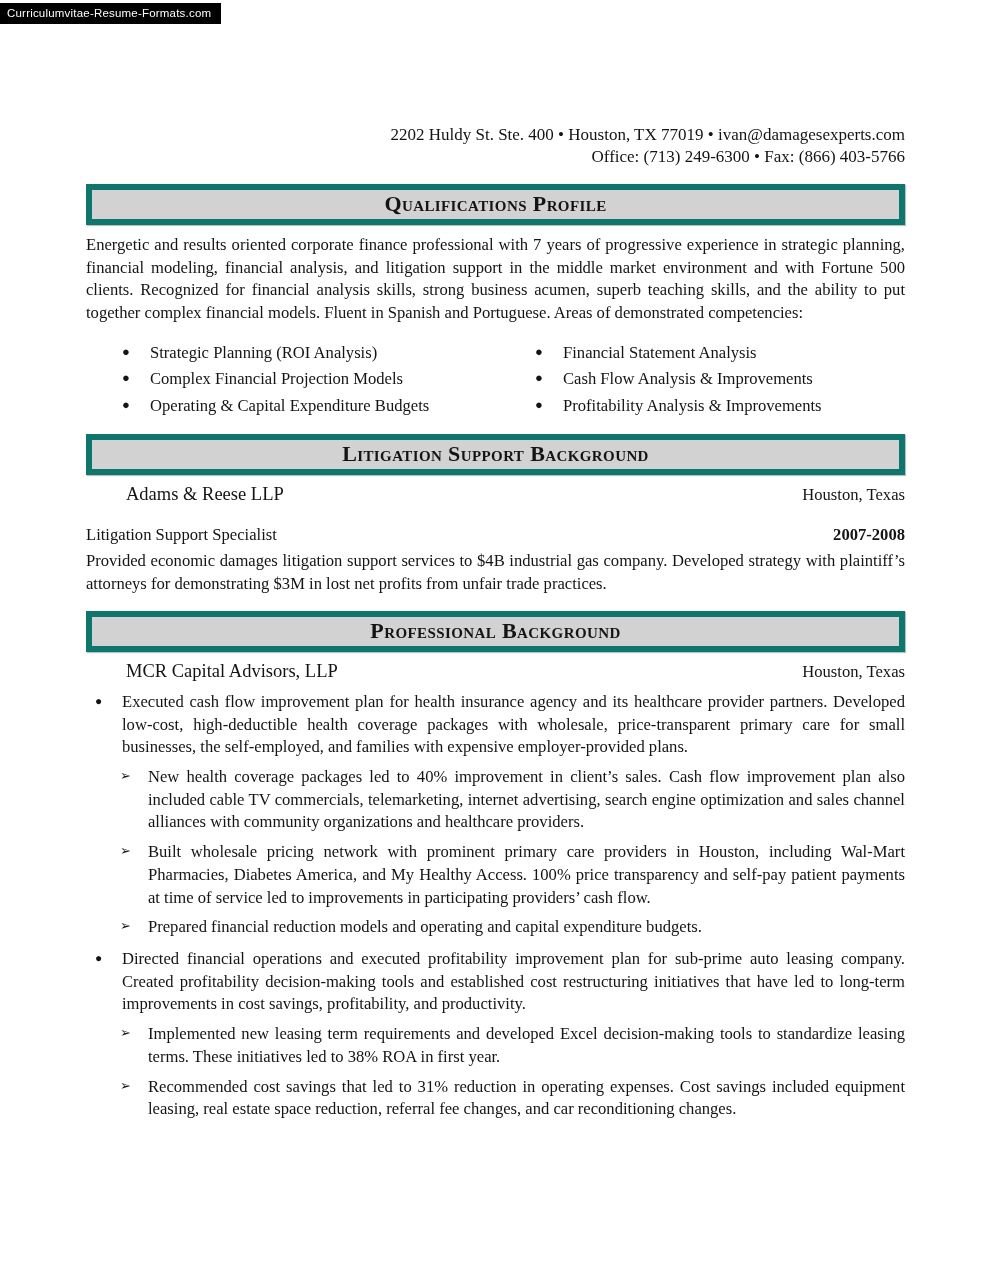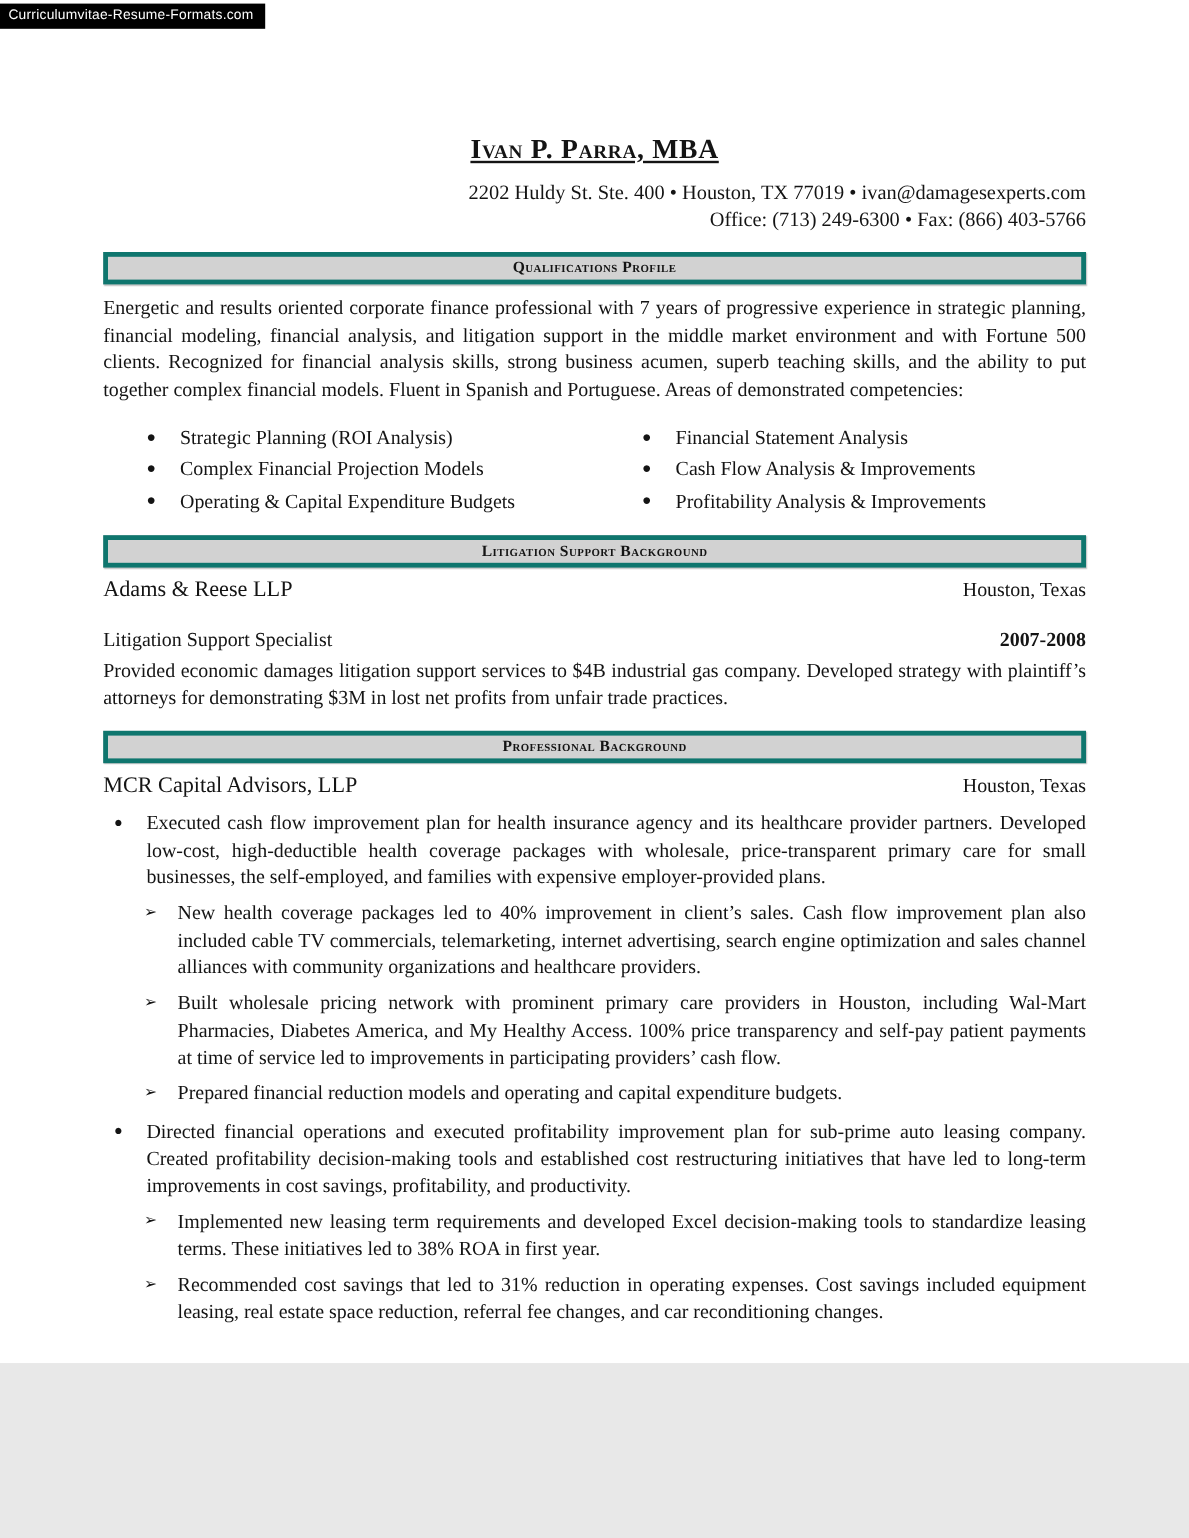--- a/index.html
+++ b/index.html
@@ -3,56 +3,56 @@
 <meta charset="utf-8">
 <style>
   :root{
     --section-bar:#d2d2d2;
     --watermark-bg:#000000;
     --text-color:#141414;
   }
   *{margin:0;padding:0;box-sizing:border-box;}
   html,body{background:#e8e8e8;}
   body{width:991px;margin:0 auto;font-family:"Liberation Serif","DejaVu Serif",serif;color:var(--text-color);}
-  .page{position:relative;width:991px;height:1136px;background:#ffffff;overflow:hidden;}
+  .page{position:relative;width:991px;height:1282px;background:#ffffff;overflow:hidden;}
   .watermark{
     position:absolute;top:3px;left:0;
     background:var(--watermark-bg);color:#ffffff;
     font-family:"Liberation Sans","DejaVu Sans",sans-serif;
     font-size:11.5px;letter-spacing:0.2px;
     padding:4px 10px 5px 7px;
   }
   .content{padding:112px 86px 0 86px;}
   .name{
     text-align:center;font-size:23px;font-weight:bold;
     font-variant:small-caps;letter-spacing:0.6px;
     text-decoration:underline;
   }
   .contact{text-align:right;font-size:17px;line-height:1.32;}
   .contact.first{margin-top:12px;}
   .section-bar{
     margin:15px 0 9px 0;
     background:var(--section-bar);
-    border:4px solid #0f766e;
+    border:6px solid #0f766e;
     box-shadow:1px 1px 1px rgba(0,0,0,0.25);
     text-align:center;
     font-variant:small-caps;
     font-weight:bold;
-    font-size:13px;
+    font-size:22px;
     padding:1px 0 2px 0;
     letter-spacing:0.4px;
   }
   .para{font-size:16.6px;line-height:1.37;text-align:justify;}
   .competencies{display:flex;padding-left:36px;margin:15px 0 12px 0;}
   .comp-col{list-style:none;}
   .comp-col.left{width:413px;}
   .comp-col li{display:flex;font-size:16.6px;line-height:1.6;}
   .comp-col .bullet{width:28px;font-size:13px;padding-top:2px;}
   .row{display:flex;justify-content:space-between;align-items:baseline;}
-  .company{font-size:18.5px;}
+  .company{font-size:18.5px;margin-left:40px;}
   .loc{font-size:16.6px;}
   .role{font-size:16.6px;font-weight:normal;margin-top:20px;}
   .dates{font-size:16.6px;font-weight:bold;}
   .job-desc{margin-top:5px;}
   .intro{font-size:16.6px;margin-top:4px;}
   .bullet-item{display:flex;margin-top:9px;}
   .bullet-item .b{width:27px;margin-left:9px;font-size:12px;padding-top:3px;}
   .bullet-item .btext{flex:1;font-size:16.6px;line-height:1.37;text-align:justify;}
   .sub-item{display:flex;margin:7px 0 0 34px;}
   .sub-item .arrow{width:28px;font-size:13px;padding-top:2px;}
@@ -60,21 +60,20 @@
 </style>
 </head>
 <body>
 
 <div class="page">
 
   <div class="watermark">Curriculumvitae-Resume-Formats.com</div>
 
   <div class="content">
 
-    <h1 class="name">Ivan P. Parra, MBA</h1>
     <div class="contact first">2202 Huldy St. Ste. 400 • Houston, TX 77019 • ivan@damagesexperts.com</div>
     <div class="contact">Office: (713) 249-6300 • Fax: (866) 403-5766</div>
 
     <div class="section-bar">Qualifications Profile</div>
     <p class="para">Energetic and results oriented corporate finance professional with 7 years of progressive experience in strategic planning, financial modeling, financial analysis, and litigation support in the middle market environment and with Fortune 500 clients.  Recognized for financial analysis skills, strong business acumen, superb teaching skills, and the ability to put together complex financial models.  Fluent in Spanish and Portuguese. Areas of demonstrated competencies:</p>
 
     <div class="competencies">
       <ul class="comp-col left">
         <li>
           <span class="bullet">●</span>

